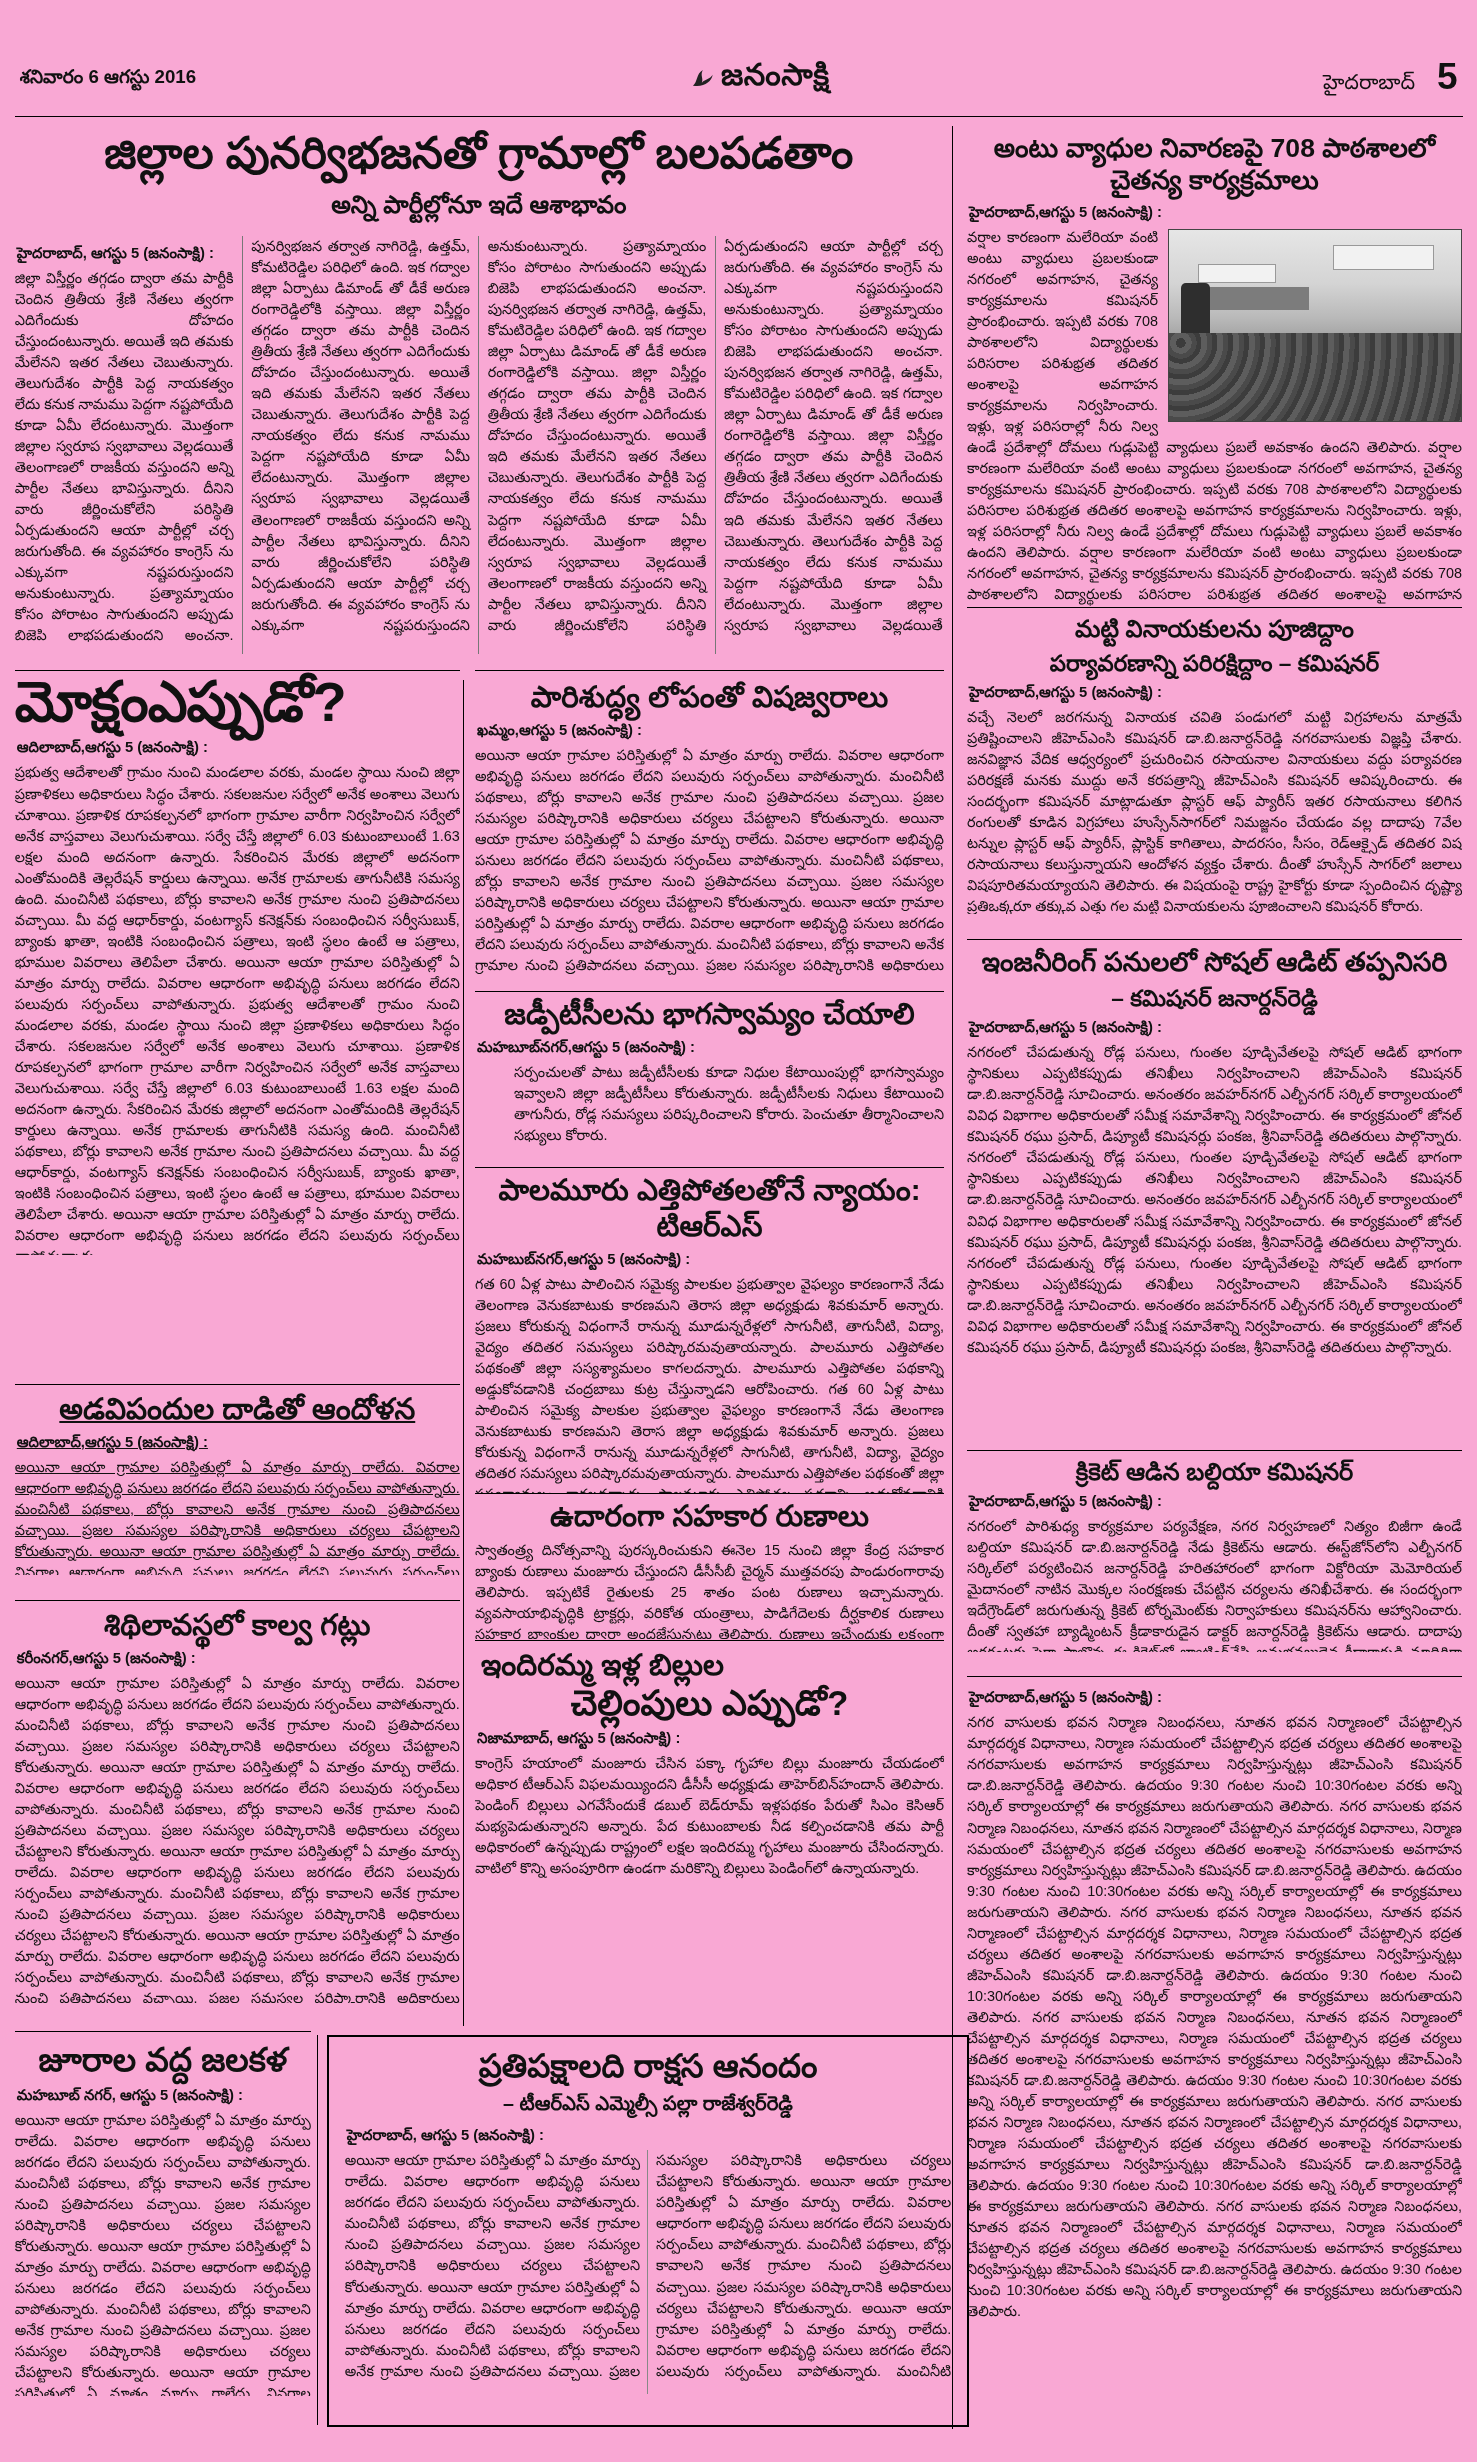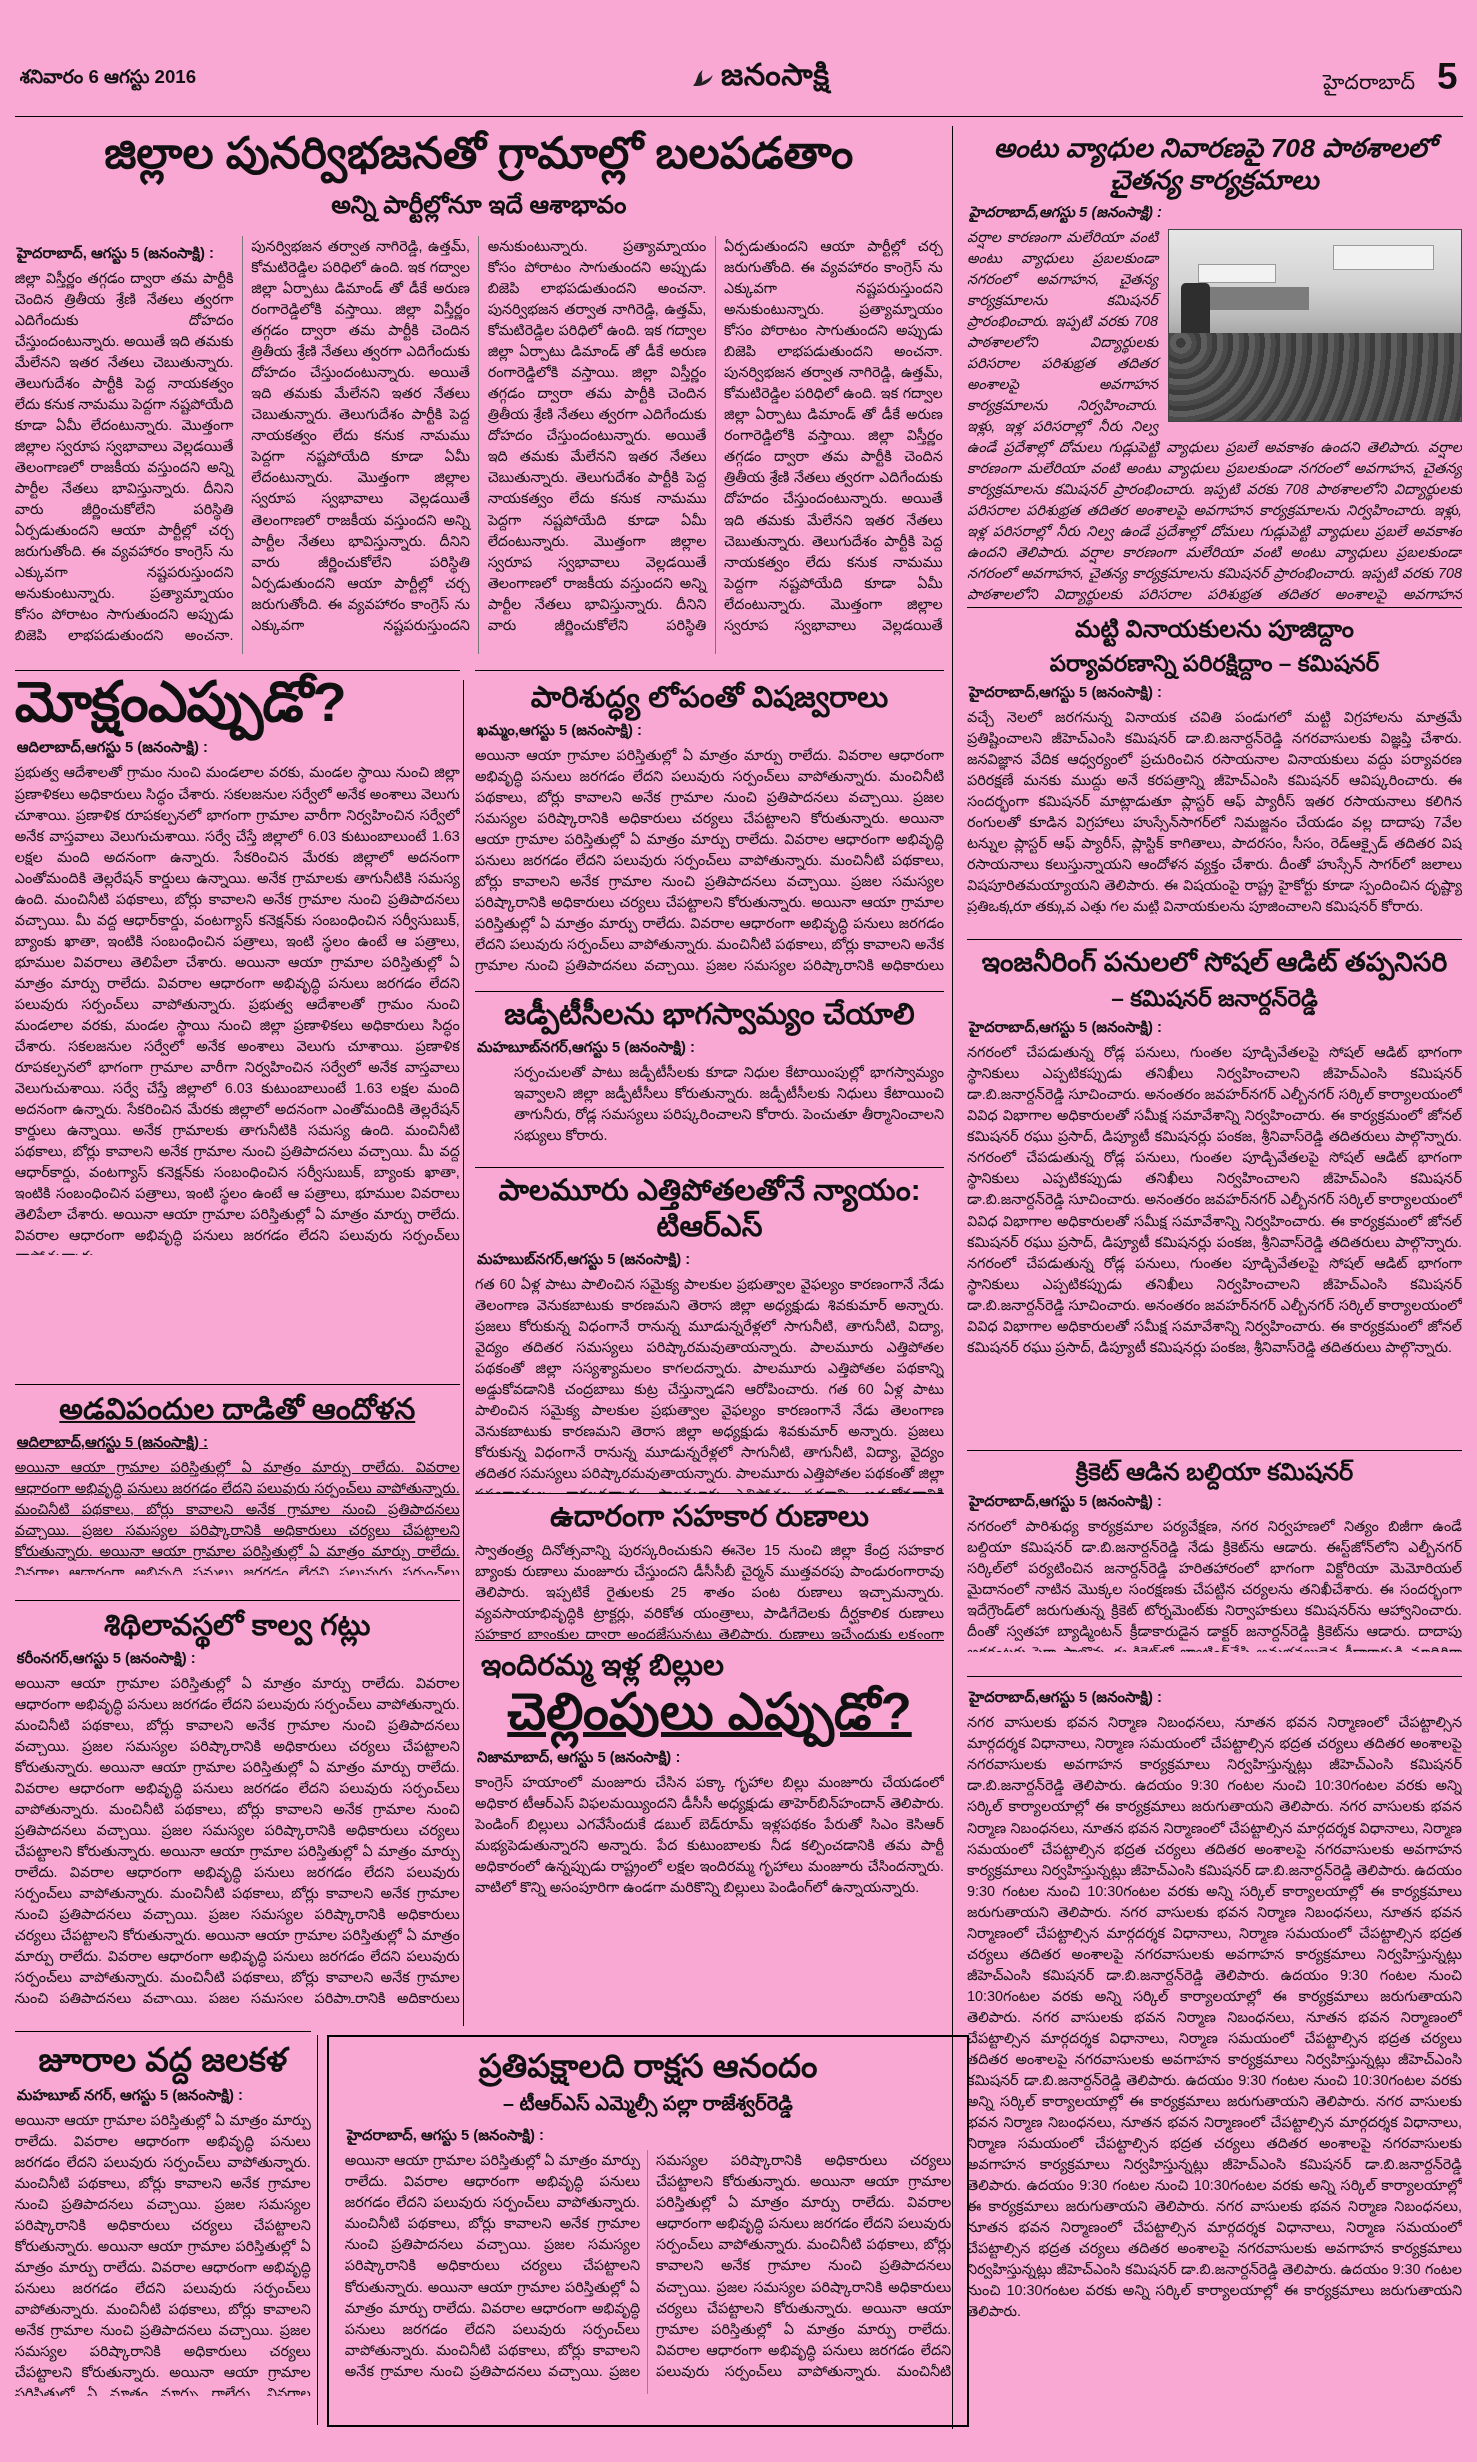--- a/index.html
+++ b/index.html
@@ -38,21 +38,21 @@
   .photo .crowd{position:absolute;left:0;bottom:0;width:100%;height:46%;
         background:repeating-radial-gradient(circle at 11.8px 9.9px,#3c3c3c 0 4.9px,#5d5d5d 4.9px 10.8px,#4a4a4a 10.8px 15.8px);}
   .photo .figure{position:absolute;left:4%;top:28%;width:10%;height:66%;background:#2e2e2e;border-radius:4.9px 4.9px 0 0;}
   
   .h-right{font-size:26.6px;}
   .h-right-lg{font-size:24px;}
   .sub-right{font-size:22.7px;margin-top:5.9px;}
   .h-mid{font-size:29.6px;}
   .h-big1{font-size:37px;}
   .h-big2{font-size:56px;line-height:1.1;letter-spacing:-1px;}
-  .h-big2m{font-size:51px;line-height:1.15;text-decoration:underline;}
+  .h-big2m{font-size:35px;line-height:1.15;}
   .boxed{border:2px solid #000;padding:9.9px 15.8px;box-sizing:border-box;}
   .box-byline{font-size:19.7px;font-weight:bold;text-align:center;margin-top:5.9px;}
   .box-body{column-count:2;column-gap:15.8px;column-rule:1px solid #888;height:244px;}
 </style>
 </head>
 <body>
 
 <div class="sheet">
 
   <div class="abs masthead-row">
@@ -75,21 +75,21 @@
   <div class="abs art" style="left:14.8px;top:126px;width:928px;height:536px;">
     <div class="headline lead-h1">జిల్లాల పునర్విభజనతో గ్రామాల్లో బలపడతాం</div>
     <div class="subhead lead-h2">అన్ని పార్టీల్లోనూ ఇదే ఆశాభావం</div>
     <div class="lead-body body-text"><b class="dateline" style="display:block">హైదరాబాద్, ఆగస్టు 5 (జనంసాక్షి) :</b><span>జిల్లా విస్తీర్ణం తగ్గడం ద్వారా తమ పార్టీకి చెందిన త్రితీయ శ్రేణి నేతలు త్వరగా ఎదిగేందుకు దోహదం చేస్తుందంటున్నారు. అయితే ఇది తమకు మేలేనని ఇతర నేతలు చెబుతున్నారు. తెలుగుదేశం పార్టీకి పెద్ద నాయకత్వం లేదు కనుక నామము పెద్దగా నష్టపోయేది కూడా ఏమీ లేదంటున్నారు. మొత్తంగా జిల్లాల స్వరూప స్వభావాలు వెల్లడయితే తెలంగాణలో రాజకీయ వస్తుందని అన్ని పార్టీల నేతలు భావిస్తున్నారు. దీనిని వారు జీర్ణించుకోలేని పరిస్థితి ఏర్పడుతుందని ఆయా పార్టీల్లో చర్చ జరుగుతోంది. ఈ వ్యవహారం కాంగ్రెస్ ను ఎక్కువగా నష్టపరుస్తుందని అనుకుంటున్నారు. ప్రత్యామ్నాయం కోసం పోరాటం సాగుతుందని అప్పుడు బిజెపి లాభపడుతుందని అంచనా. పునర్విభజన తర్వాత నాగిరెడ్డి, ఉత్తమ్, కోమటిరెడ్డిల పరిధిలో ఉంది. ఇక గద్వాల జిల్లా ఏర్పాటు డిమాండ్ తో డీకే అరుణ రంగారెడ్డిలోకి వస్తాయి. జిల్లా విస్తీర్ణం తగ్గడం ద్వారా తమ పార్టీకి చెందిన త్రితీయ శ్రేణి నేతలు త్వరగా ఎదిగేందుకు దోహదం చేస్తుందంటున్నారు. అయితే ఇది తమకు మేలేనని ఇతర నేతలు చెబుతున్నారు. తెలుగుదేశం పార్టీకి పెద్ద నాయకత్వం లేదు కనుక నామము పెద్దగా నష్టపోయేది కూడా ఏమీ లేదంటున్నారు. మొత్తంగా జిల్లాల స్వరూప స్వభావాలు వెల్లడయితే తెలంగాణలో రాజకీయ వస్తుందని అన్ని పార్టీల నేతలు భావిస్తున్నారు. దీనిని వారు జీర్ణించుకోలేని పరిస్థితి ఏర్పడుతుందని ఆయా పార్టీల్లో చర్చ జరుగుతోంది. ఈ వ్యవహారం కాంగ్రెస్ ను ఎక్కువగా నష్టపరుస్తుందని అనుకుంటున్నారు. ప్రత్యామ్నాయం కోసం పోరాటం సాగుతుందని అప్పుడు బిజెపి లాభపడుతుందని అంచనా. పునర్విభజన తర్వాత నాగిరెడ్డి, ఉత్తమ్, కోమటిరెడ్డిల పరిధిలో ఉంది. ఇక గద్వాల జిల్లా ఏర్పాటు డిమాండ్ తో డీకే అరుణ రంగారెడ్డిలోకి వస్తాయి. జిల్లా విస్తీర్ణం తగ్గడం ద్వారా తమ పార్టీకి చెందిన త్రితీయ శ్రేణి నేతలు త్వరగా ఎదిగేందుకు దోహదం చేస్తుందంటున్నారు. అయితే ఇది తమకు మేలేనని ఇతర నేతలు చెబుతున్నారు. తెలుగుదేశం పార్టీకి పెద్ద నాయకత్వం లేదు కనుక నామము పెద్దగా నష్టపోయేది కూడా ఏమీ లేదంటున్నారు. మొత్తంగా జిల్లాల స్వరూప స్వభావాలు వెల్లడయితే తెలంగాణలో రాజకీయ వస్తుందని అన్ని పార్టీల నేతలు భావిస్తున్నారు. దీనిని వారు జీర్ణించుకోలేని పరిస్థితి ఏర్పడుతుందని ఆయా పార్టీల్లో చర్చ జరుగుతోంది. ఈ వ్యవహారం కాంగ్రెస్ ను ఎక్కువగా నష్టపరుస్తుందని అనుకుంటున్నారు. ప్రత్యామ్నాయం కోసం పోరాటం సాగుతుందని అప్పుడు బిజెపి లాభపడుతుందని అంచనా. పునర్విభజన తర్వాత నాగిరెడ్డి, ఉత్తమ్, కోమటిరెడ్డిల పరిధిలో ఉంది. ఇక గద్వాల జిల్లా ఏర్పాటు డిమాండ్ తో డీకే అరుణ రంగారెడ్డిలోకి వస్తాయి. జిల్లా విస్తీర్ణం తగ్గడం ద్వారా తమ పార్టీకి చెందిన త్రితీయ శ్రేణి నేతలు త్వరగా ఎదిగేందుకు దోహదం చేస్తుందంటున్నారు. అయితే ఇది తమకు మేలేనని ఇతర నేతలు చెబుతున్నారు. తెలుగుదేశం పార్టీకి పెద్ద నాయకత్వం లేదు కనుక నామము పెద్దగా నష్టపోయేది కూడా ఏమీ లేదంటున్నారు. మొత్తంగా జిల్లాల స్వరూప స్వభావాలు వెల్లడయితే తెలంగాణలో రాజకీయ వస్తుందని అన్ని పార్టీల నేతలు భావిస్తున్నారు. దీనిని వారు జీర్ణించుకోలేని పరిస్థితి ఏర్పడుతుందని ఆయా పార్టీల్లో చర్చ జరుగుతోంది. ఈ వ్యవహారం కాంగ్రెస్ ను ఎక్కువగా నష్టపరుస్తుందని అనుకుంటున్నారు. ప్రత్యామ్నాయం కోసం పోరాటం సాగుతుందని అప్పుడు బిజెపి లాభపడుతుందని అంచనా. పునర్విభజన తర్వాత నాగిరెడ్డి, ఉత్తమ్, కోమటిరెడ్డిల పరిధిలో ఉంది. ఇక గద్వాల జిల్లా ఏర్పాటు డిమాండ్ తో డీకే అరుణ రంగారెడ్డిలోకి వస్తాయి.</span></div>
   </div>
 
   <div class="abs vline" style="left:952px;top:126px;height:2303px;"></div>
 
   <div class="abs rail" style="left:967px;top:126px;width:495px;">
 
-    <div class="art" style="height:475px;font-style:italic;">
+    <div class="art" style="height:475px;">
       <div class="headline h-right">అంటు వ్యాధుల నివారణపై 708 పాఠశాలలో చైతన్య కార్యక్రమాలు</div>
       <div class="dateline">హైదరాబాద్,ఆగస్టు 5 (జనంసాక్షి) :</div>
       <div class="body-text" style="height:394px;">
         <span class="photo">
           <span class="banner" style="left:10%;top:18%;width:26%;height:9%;"></span>
           <span class="banner" style="left:56%;top:8%;width:34%;height:12%;"></span>
           <span class="stage"></span>
           <span class="figure"></span>
           <span class="crowd"></span>
         </span>

